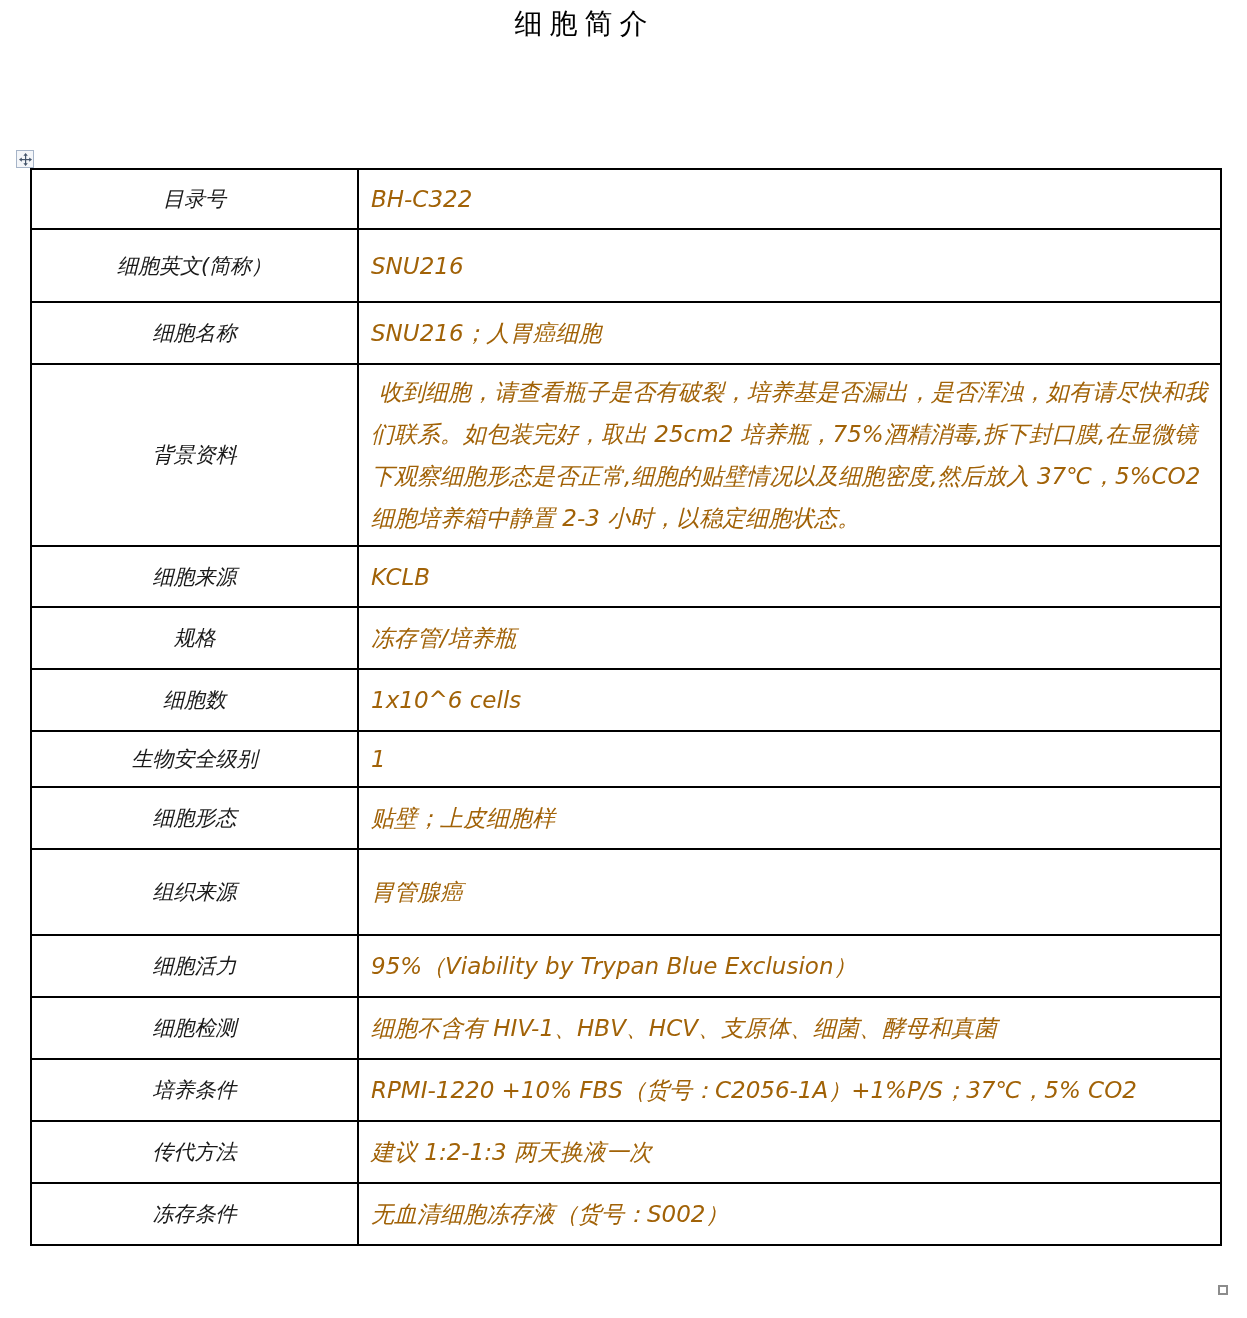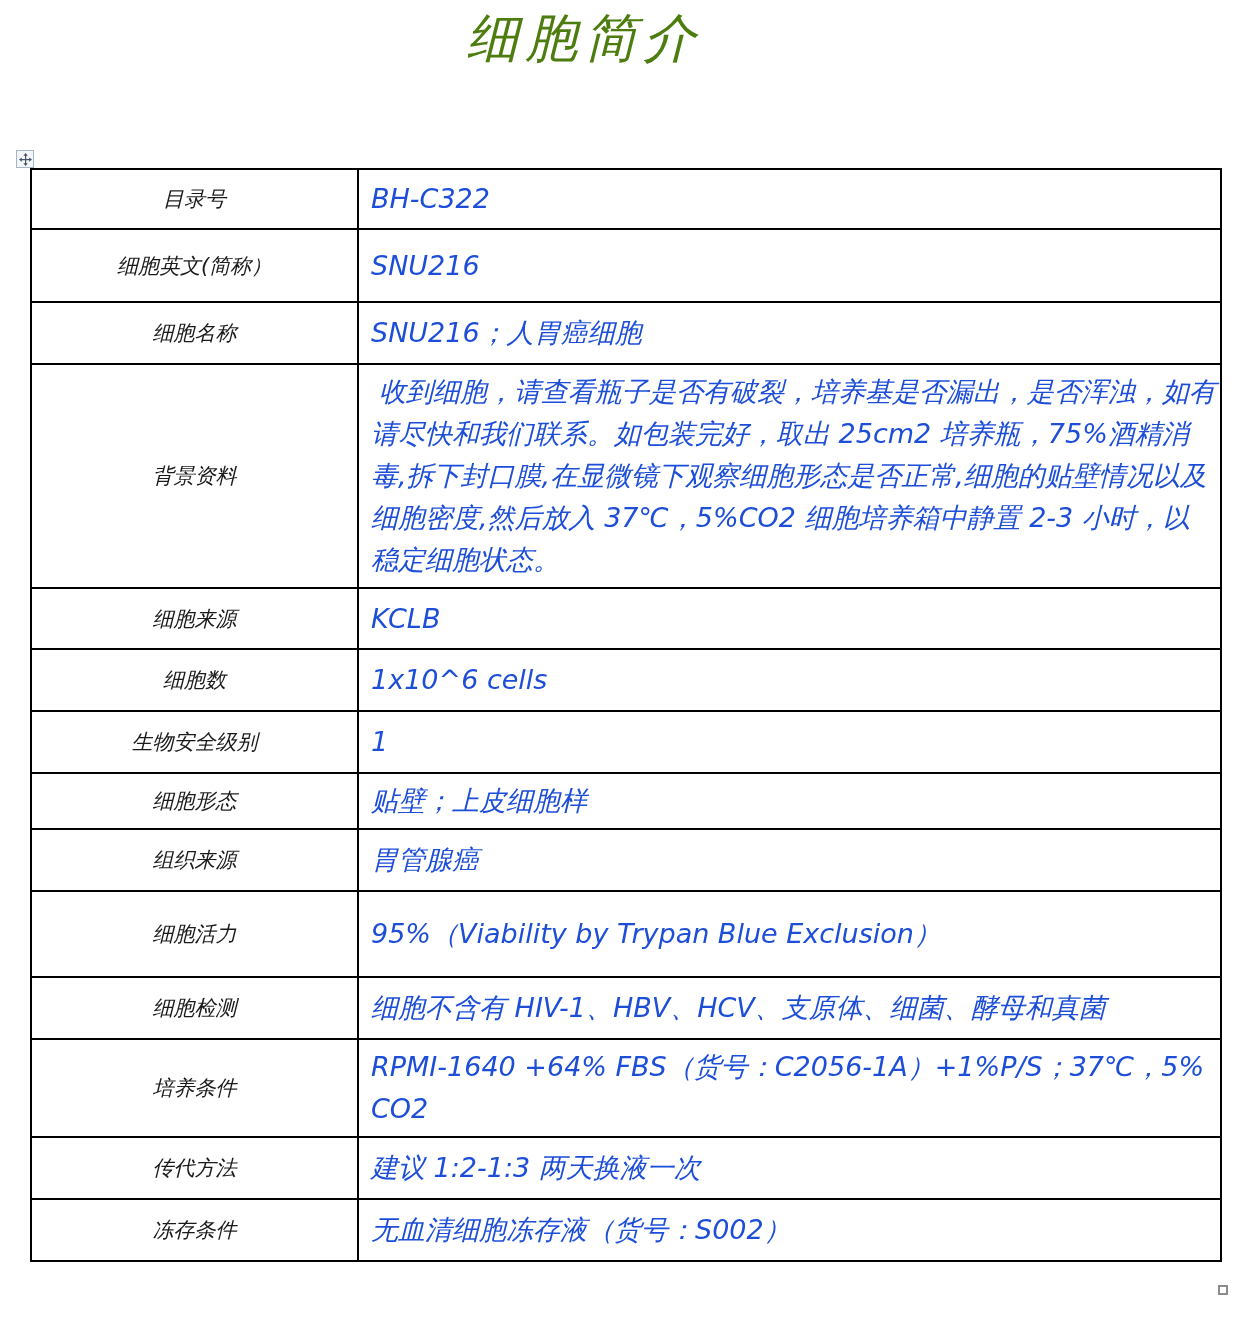--- a/index.html
+++ b/index.html
@@ -17,27 +17,26 @@
   }
 
   
   .page-title {
     position: absolute;
     top: 6px;
     left: 0;
     width: 1169px;              
     text-align: center;
     font-family: "DejaVu Serif", "Liberation Serif", serif;
-    font-size: 52px;
+    font-size: 28px;
     font-weight: 500;
     letter-spacing: 7px;
-    color: #4d7c0f;
+    color: #000000;
     line-height: 1.25;
     white-space: nowrap;
-    font-style: italic;
   }
 
   
   .move-handle {
     position: absolute;
     left: 16px;
     top: 150px;
     width: 18px;
     height: 18px;
     box-sizing: border-box;
@@ -77,22 +76,22 @@
     box-sizing: border-box;
   }
   td.label-cell {
     width: 327px;
     text-align: center;
     font-size: 21px;
     color: #1a1a1a;
     padding: 0 6px;
   }
   td.value-cell {
-    font-size: 27px;
-    color: #1d4ed8;
+    font-size: 23px;
+    color: #a16207;
     padding: 6px 4px 6px 12px;
     line-height: 42px;
   }
 
   
   tbody tr              { height: 62px; }
   tbody tr:nth-child(1) { height: 60px; }
   tbody tr:nth-child(2) { height: 73px; }
   tbody tr:nth-child(4) { height: 170px; }
   tbody tr:nth-child(5) { height: 61px; }
@@ -142,20 +141,24 @@
   </tr>
       <tr>
     <td class="label-cell">背景资料</td>
     <td class="value-cell">收到细胞，请查看瓶子是否有破裂，培养基是否漏出，是否浑浊，如有请尽快和我们联系。如包装完好，取出 25cm2 培养瓶，75%酒精消毒,拆下封口膜,在显微镜下观察细胞形态是否正常,细胞的贴壁情况以及细胞密度,然后放入 37℃，5%CO2 细胞培养箱中静置 2-3 小时，以稳定细胞状态。</td>
   </tr>
       <tr>
     <td class="label-cell">细胞来源</td>
     <td class="value-cell">KCLB</td>
   </tr>
       <tr>
+    <td class="label-cell">规格</td>
+    <td class="value-cell">冻存管/培养瓶</td>
+  </tr>
+      <tr>
     <td class="label-cell">细胞数</td>
     <td class="value-cell">1x10^6 cells</td>
   </tr>
       <tr>
     <td class="label-cell">生物安全级别</td>
     <td class="value-cell">1</td>
   </tr>
       <tr>
     <td class="label-cell">细胞形态</td>
     <td class="value-cell">贴壁；上皮细胞样</td>
@@ -167,21 +170,21 @@
       <tr>
     <td class="label-cell">细胞活力</td>
     <td class="value-cell">95%（Viability by Trypan Blue Exclusion）</td>
   </tr>
       <tr>
     <td class="label-cell">细胞检测</td>
     <td class="value-cell">细胞不含有 HIV-1、HBV、HCV、支原体、细菌、酵母和真菌</td>
   </tr>
       <tr>
     <td class="label-cell">培养条件</td>
-    <td class="value-cell">RPMI-1640 +64% FBS（货号：C2056-1A）+1%P/S；37℃，5% CO2</td>
+    <td class="value-cell">RPMI-1220 +10% FBS（货号：C2056-1A）+1%P/S；37℃，5% CO2</td>
   </tr>
       <tr>
     <td class="label-cell">传代方法</td>
     <td class="value-cell">建议 1:2-1:3 两天换液一次</td>
   </tr>
       <tr>
     <td class="label-cell">冻存条件</td>
     <td class="value-cell">无血清细胞冻存液（货号：S002）</td>
   </tr>
     </tbody>

